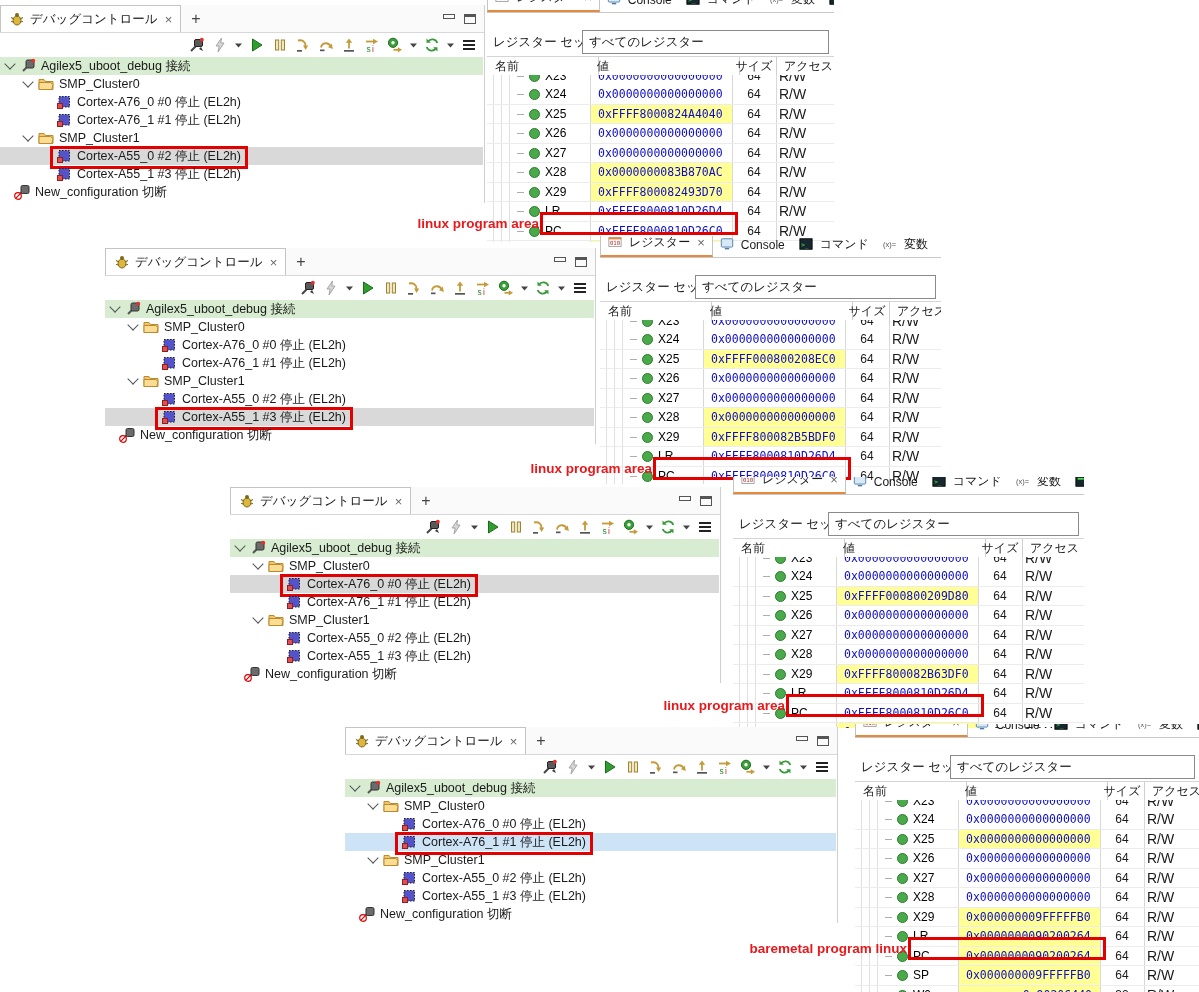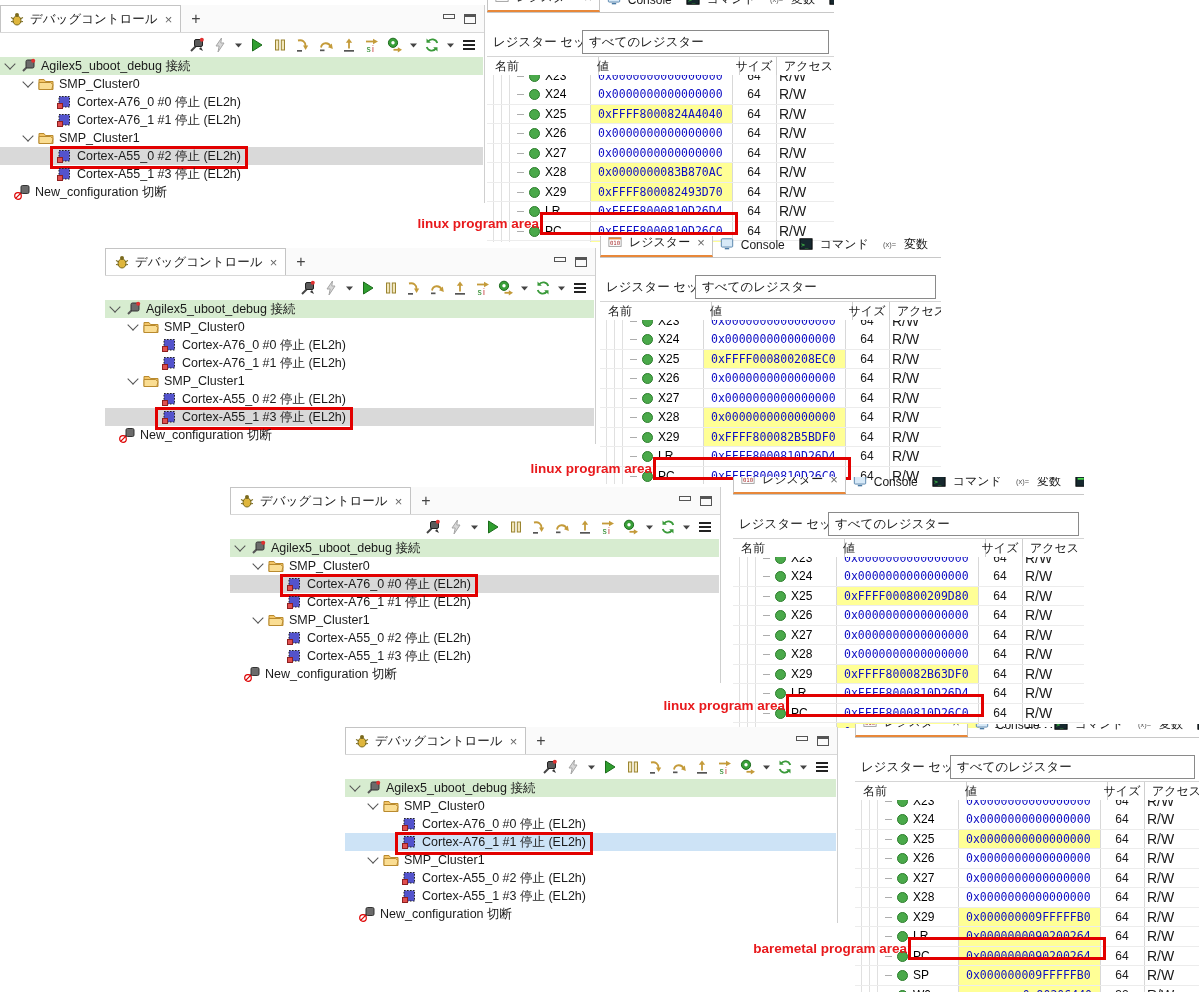--- a/index.html
+++ b/index.html
@@ -1510,21 +1510,21 @@
               <span>32</span>
             </div>
             <div class="rr-cell rr-acc" style="left:289px;width:56px;">
               <span>R/W</span>
             </div>
           </div>
         </div>
         <div class="pc-redbox" style="left:53px;top:225.5px;width:192px;height:17.5px;"></div>
       </div>
     </div>
-    <div class="annotation" style="right:292px;top:940.5px;color:#e8191c;">baremetal program area</div>
+    <div class="annotation" style="right:292px;top:940.5px;color:#e8191c;">baremetal program linux</div>
     <div class="debug-panel" style="left:345px;top:727px;width:492px;height:196px;z-index:8;">
       <div class="dc-tabstrip">
         <div class="dc-tab">
           <span class="ticon"><svg viewBox="0 0 16 16">
               <ellipse cx="8" cy="9.5" rx="4" ry="4.5" fill="#dfb63c" stroke="#7a6a1e"></ellipse>
               <circle cx="8" cy="4" r="2" fill="#7a6a1e"></circle>
               <path d="M2 6.5l3 1.5M2 10.5l3 .5M14 6.5l-3 1.5M14 10.5l-3 .5" stroke="#7a6a1e" stroke-width="1.1" fill="none"></path>
             </svg></span>
           <span>デバッグコントロール</span>
           <span class="tab-close">×</span>

